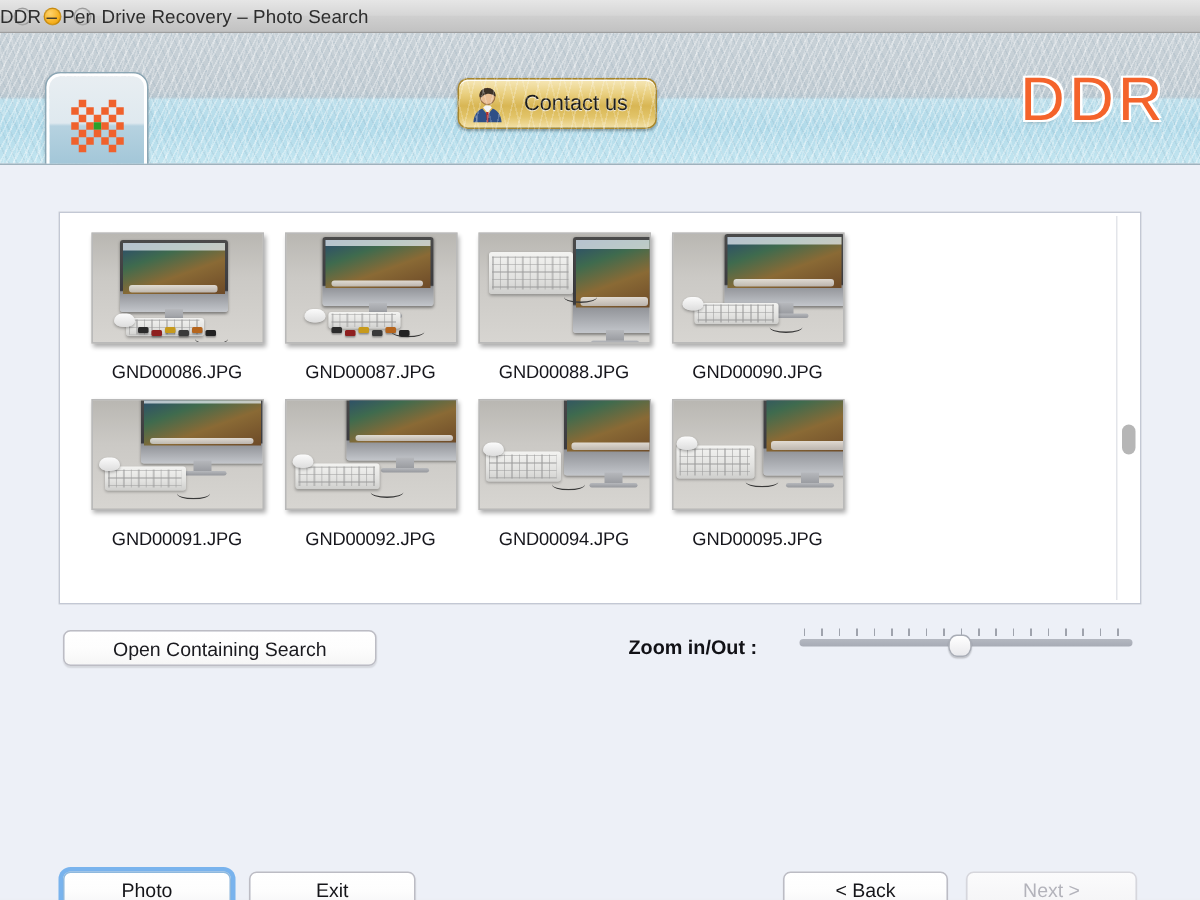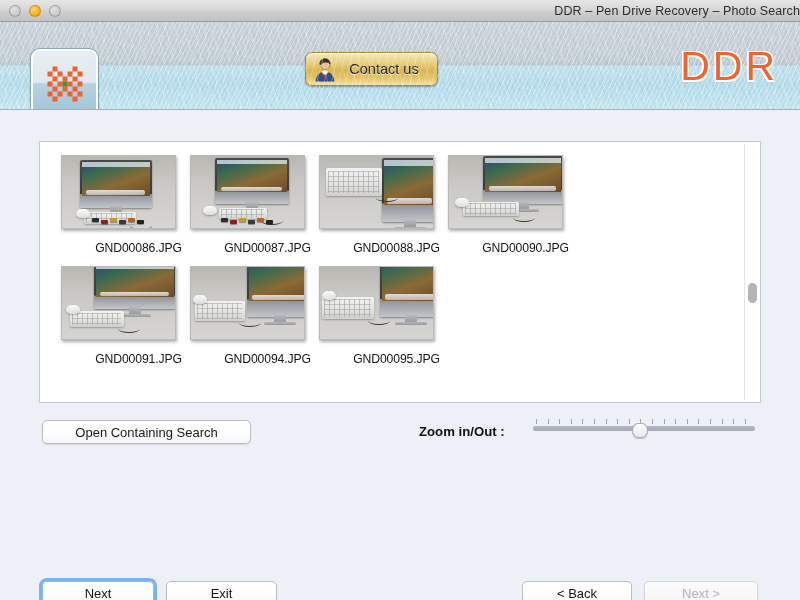--- a/index.html
+++ b/index.html
@@ -39,21 +39,21 @@
   .light.gray {
     background: radial-gradient(circle at 35% 30%, #e2e2e2, #c9c9c9 70%, #b9b9b9 100%);
   }
   .light.amber {
     background: radial-gradient(circle at 35% 30%, #ffd36b, #f6b01e 65%, #e09a09 100%);
     border-color: rgba(150,100,0,0.45);
   }
   .title-text {
     position: absolute;
     left: 0; right: 0;
-    text-align: right;
+    text-align: left;
     font-size: 12.5px;
     color: #2d2d2d;
     letter-spacing: 0.1px;
     pointer-events: none;
   }
 
   
   .header {
     position: relative;
     height: 88px;
@@ -173,21 +173,21 @@
     width: 700px; height: 100%;
     padding: 13px 0 0 14px;
   }
   .thumb-row {
     display: flex;
     gap: 0;
   }
   .thumb-cell {
     width: 128px;
     margin-right: 1px;
-    text-align: right;
+    text-align: center;
     cursor: pointer;
   }
   .thumb-img {
     width: 115px; height: 74px;
     margin: 0 auto;
     border: 1px solid #b9b9b9;
     box-shadow: 1px 2px 3px rgba(0,0,0,0.33);
     position: relative;
     overflow: hidden;
     background: #c9c7c2;
@@ -539,20 +539,39 @@
                   <div class="mouse" style="left:4px;top:38px;width:14px;height:9px;"></div>
                   <div class="cable" style="left:56px;top:58px;width:22px;height:8px;"></div>
                 </div>
               </div>
               <div class="thumb-label">GND00091.JPG</div>
             </div>
             <div class="thumb-cell">
               <div class="thumb-img">
                 <div class="ph">
                   <div class="desk"></div>
+                  <div class="mac" style="left:40px;top:-6px;width:78px;height:46px;">
+                    <div class="screen" style="left:2px;top:2px;right:2px;bottom:26%;">
+                      <div class="menubar"></div>
+                      <div class="dock"></div>
+                    </div>
+                  </div>
+                  <div class="stand" style="left:73px;top:38px;width:12px;height:8px;"></div>
+                  <div class="stand" style="left:63px;top:45px;width:32px;height:3px;border-radius:2px;"></div>
+                  <div class="kbd" style="left:6px;top:42px;width:56px;height:17px;"></div>
+                  <div class="mouse" style="left:4px;top:36px;width:14px;height:9px;"></div>
+                  <div class="cable" style="left:56px;top:57px;width:22px;height:8px;"></div>
+                </div>
+              </div>
+              <div class="thumb-label">GND00092.JPG</div>
+            </div>
+            <div class="thumb-cell">
+              <div class="thumb-img">
+                <div class="ph">
+                  <div class="desk"></div>
                   <div class="mac" style="left:56px;top:-10px;width:66px;height:60px;">
                     <div class="screen" style="left:2px;top:2px;right:2px;bottom:26%;">
                       <div class="dock"></div>
                     </div>
                   </div>
                   <div class="stand" style="left:83px;top:48px;width:12px;height:8px;"></div>
                   <div class="stand" style="left:73px;top:55px;width:32px;height:3px;border-radius:2px;"></div>
                   <div class="kbd" style="left:4px;top:34px;width:50px;height:20px;"></div>
                   <div class="mouse" style="left:2px;top:28px;width:14px;height:9px;"></div>
                   <div class="cable" style="left:48px;top:52px;width:22px;height:8px;"></div>
@@ -591,21 +610,21 @@
 
     <div class="zoom-label">Zoom in/Out :</div>
 
     <div class="slider">
       <div class="slider-ticks"></div>
       <div class="slider-track"></div>
       <div class="slider-thumb" id="zoom-thumb" style="left: 98.88px;"></div>
     </div>
 
     <div class="btn focused" id="btn-help">
-      <span>Next</span>
+      <span>Photo</span>
     </div>
     <div class="btn" id="btn-exit">
       <span>Exit</span>
     </div>
     <div class="btn" id="btn-back">
       <span>&lt; Back</span>
     </div>
     <div class="btn disabled" id="btn-next">
       <span>Next &gt;</span>
     </div>

